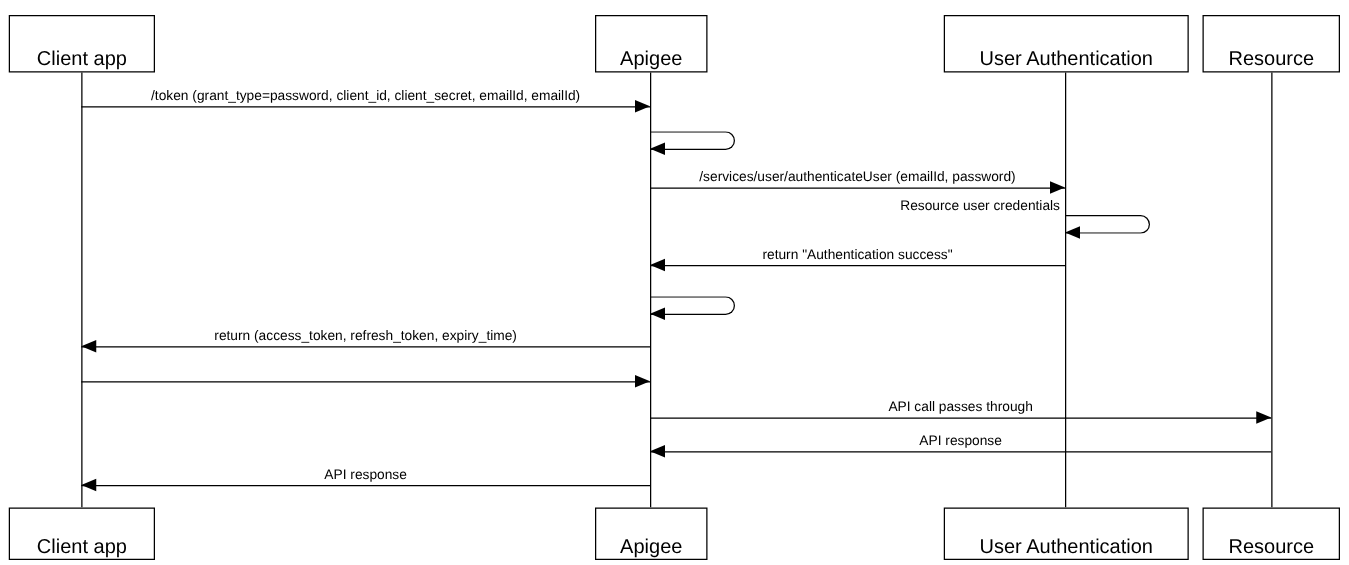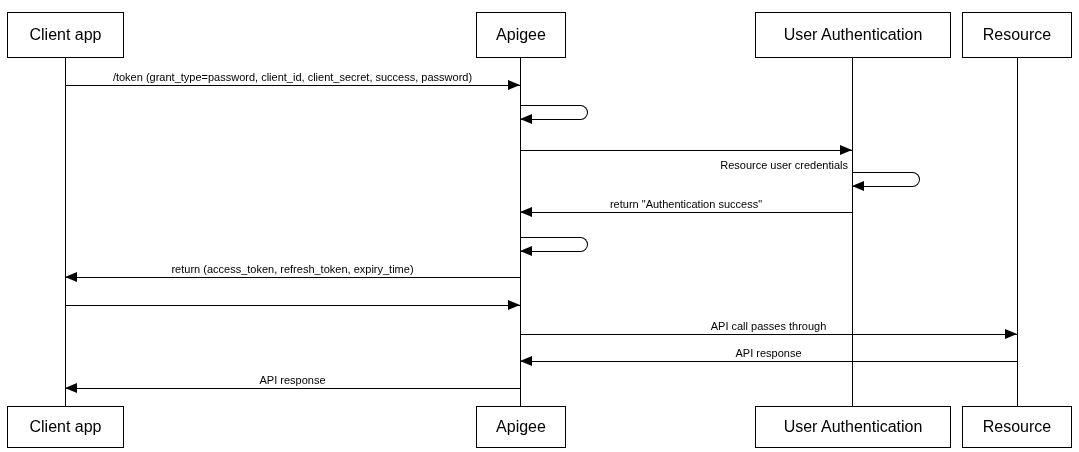--- a/index.html
+++ b/index.html
@@ -3,21 +3,21 @@
 <meta charset="utf-8">
 <style>
   html,body { margin:0; padding:0; background:#ffffff; }
   .stage {
     position:relative; width:1079px; height:452px; background:#ffffff;
     font-family:"Liberation Sans", sans-serif; color:#000000; overflow:hidden;
   }
   .actor {
     position:absolute; box-sizing:border-box; height:46px;
     border:1px solid #000; background:#fff;
-    display:flex; align-items:center; justify-content:center;
+    display:flex; align-items:flex-end; justify-content:center;
     font-size:16px; white-space:nowrap;
   }
   .actor.bottom { height:42px; }
   .lifeline { position:absolute; width:1px; top:58px; height:348px; background:#000; }
   .mline { position:absolute; height:0; border-top:1px solid #000; }
   .mlabel {
     position:absolute; font-size:11px; line-height:13px; height:13px;
     white-space:nowrap; text-align:center;
   }
   .mlabel.right { text-align:right; }
@@ -46,27 +46,28 @@
     </div>
   <div class="actor" style="left:962px; top:12px; width:110px;">
       <span>Resource</span>
     </div>
 
   <div class="lifeline" style="left:65px;"></div>
   <div class="lifeline" style="left:520px;"></div>
   <div class="lifeline" style="left:852px;"></div>
   <div class="lifeline" style="left:1017px;"></div>
 
-  <div class="mlabel" style="left:65px; top:71px; width:455px;">/token (grant_type=password, client_id, client_secret, success, password)</div>
+  <div class="mlabel" style="left:65px; top:71px; width:455px;">/token (grant_type=password, client_id, client_secret, emailId, emailId)</div>
   <div class="mline" style="left:65px; top:85px; width:455px;"></div>
   <div class="arr r" style="left:508px; top:80px;"></div>
 
   <div class="loop" style="left:520px; top:105px;"></div>
   <div class="arr l" style="left:520px; top:114px;"></div>
 
+  <div class="mlabel" style="left:520px; top:136px; width:332px;">/services/user/authenticateUser (emailId, password)</div>
   <div class="mline" style="left:520px; top:150px; width:332px;"></div>
   <div class="arr r" style="left:840px; top:145px;"></div>
 
   <div class="mlabel right" style="left:552px; top:159px; width:296px;">Resource user credentials</div>
   <div class="loop" style="left:852px; top:172px;"></div>
   <div class="arr l" style="left:852px; top:181px;"></div>
 
   <div class="mlabel" style="left:520px; top:198px; width:332px;">return "Authentication success"</div>
   <div class="mline" style="left:520px; top:212px; width:332px;"></div>
   <div class="arr l" style="left:520px; top:207px;"></div>

